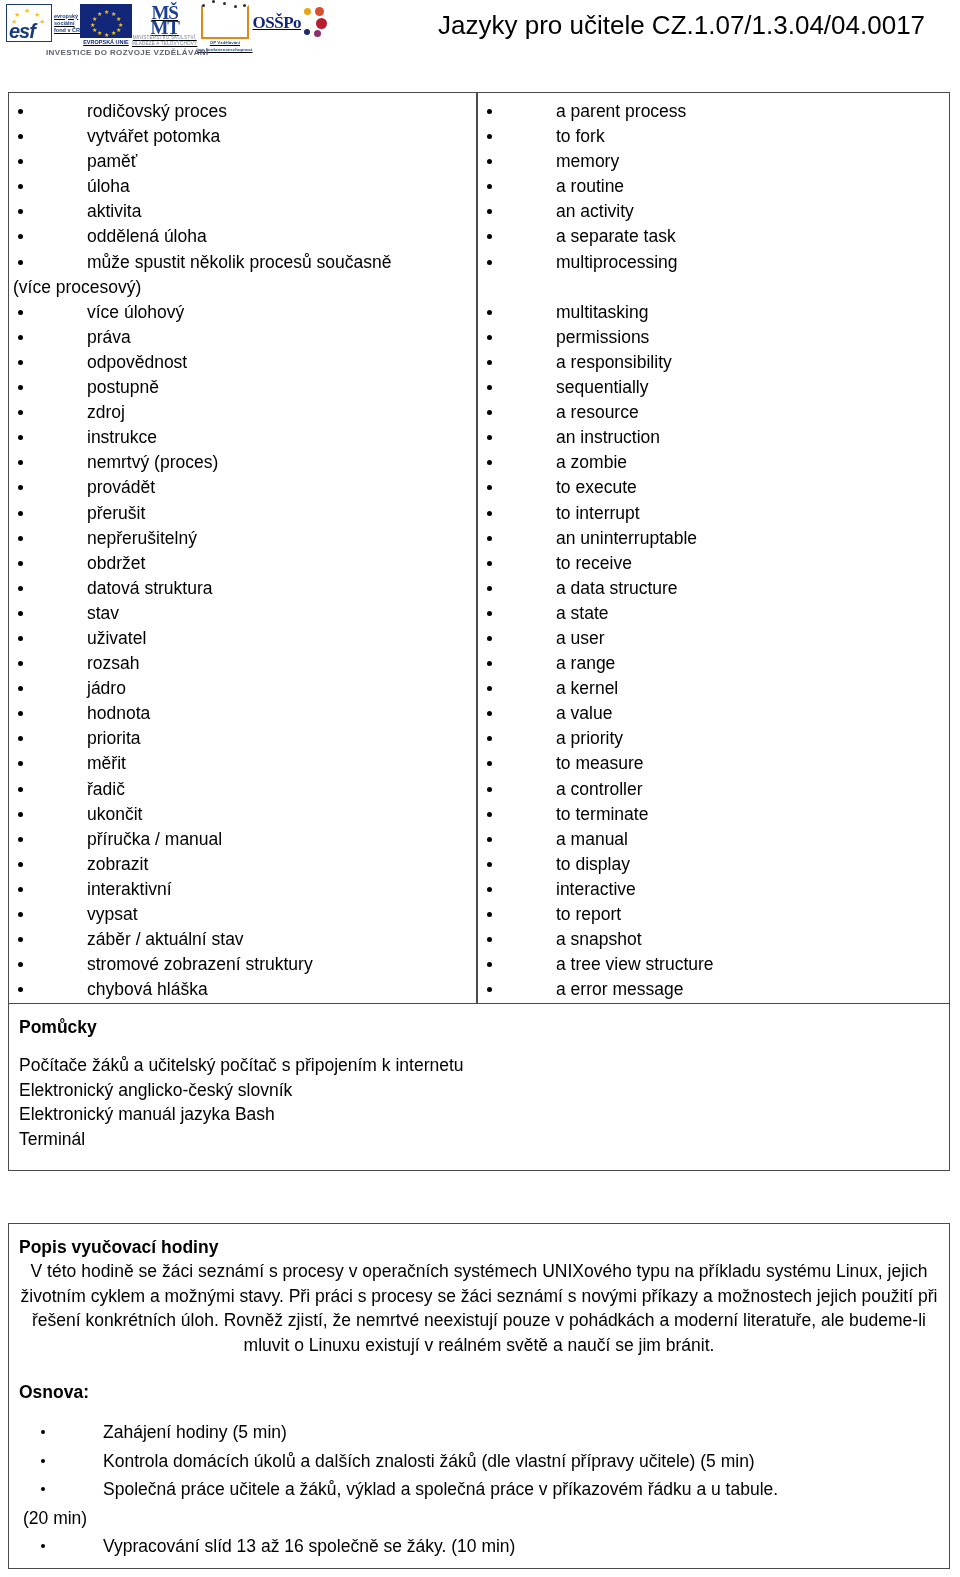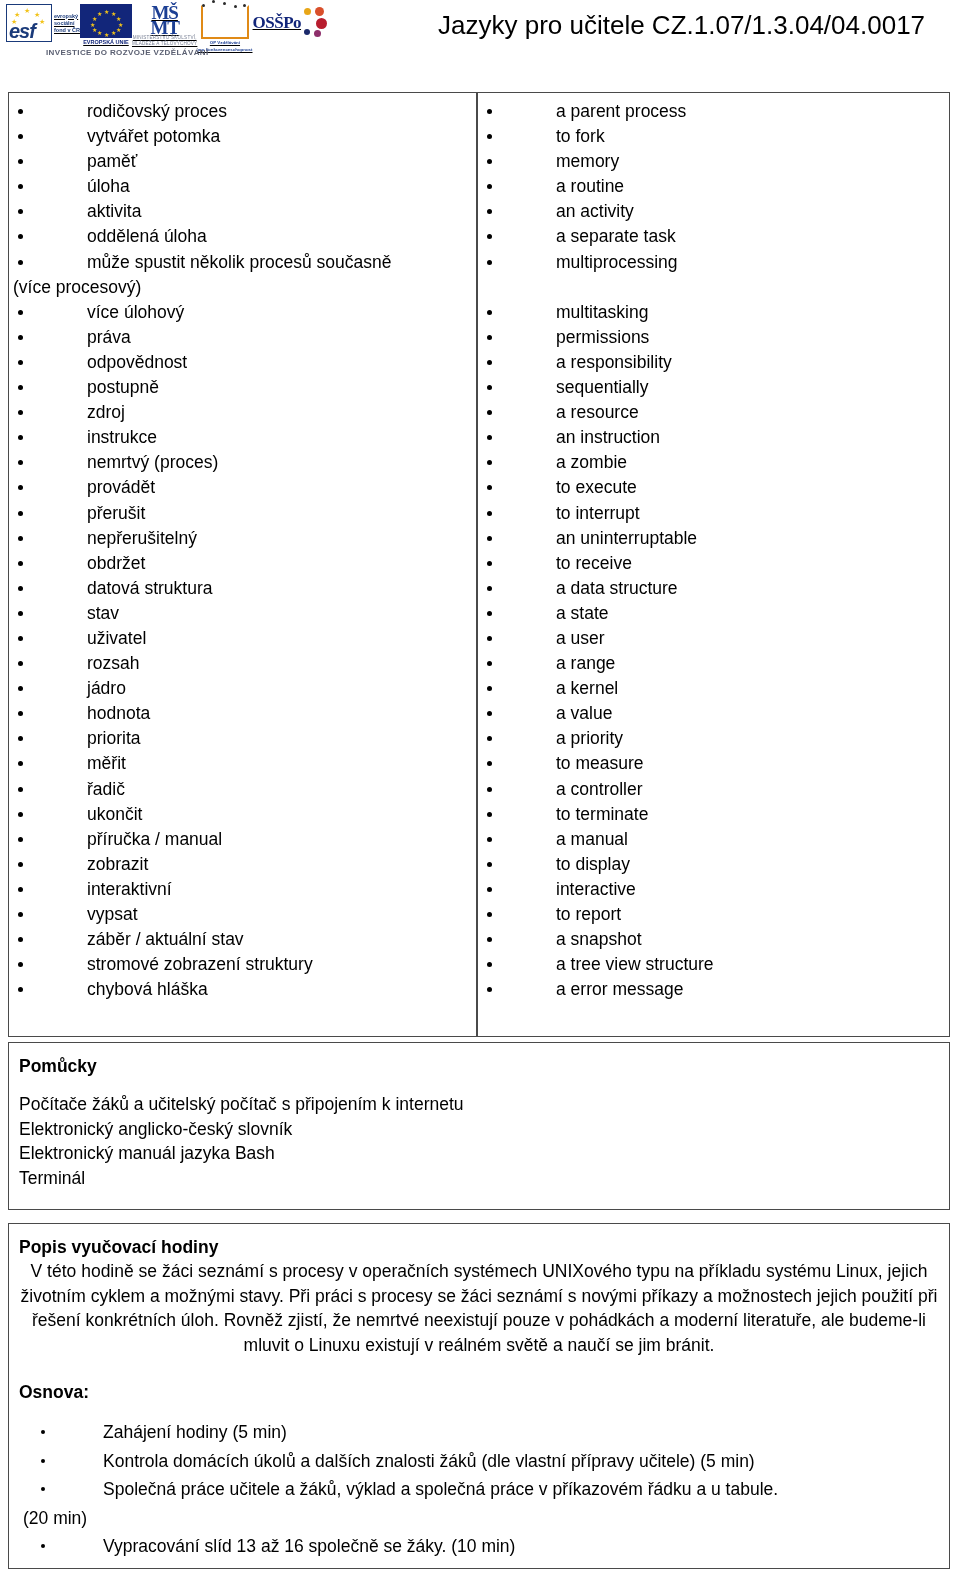--- a/index.html
+++ b/index.html
@@ -261,21 +261,21 @@
   }
   ul.bul > li.wrap-line {
     padding-left: 4px;
   }
   ul.bul > li.blank {
     padding-left: 0;
   }
 
   #materials-table {
     left: 8px;
-    top: 1042px;
+    top: 1003px;
     width: 942px;
     height: 168px;
   }
   #description-table {
     left: 8px;
     top: 1223px;
     width: 942px;
     height: 346px;
   }
 

